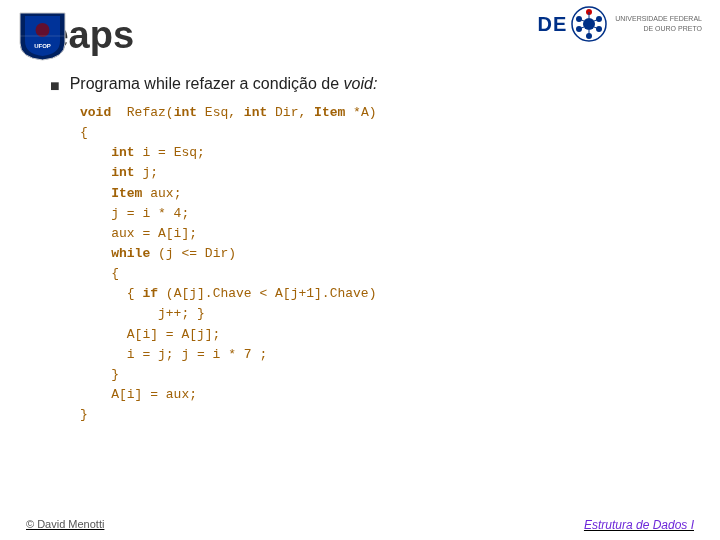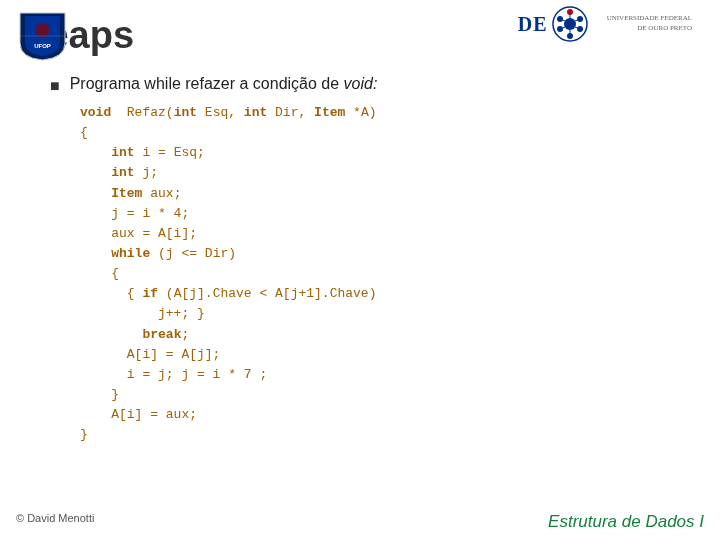--- a/index.html
+++ b/index.html
@@ -32,26 +32,25 @@
     .logo-left {
       position: absolute;
       left: 15px;
       top: 8px;
       width: 55px;
       height: 55px;
     }
 
     .logo-right {
       position: absolute;
-      right: 28px;
+      right: 18px;
       top: 5px;
       display: flex;
       align-items: center;
-      gap: 16px;
-      font-family: Liberation Serif, serif;
+      gap: 5px;
     }
 
     .decom-logo {
       display: flex;
       align-items: center;
       gap: 3px;
     }
 
     .decom-text {
       font-size: 20px;
@@ -116,31 +115,32 @@
     }
 
     
     .footer {
       position: absolute;
       bottom: 8px;
       left: 0;
       right: 0;
       display: flex;
       justify-content: space-between;
-      padding: 0 16px;
+      padding: 0 26px;
+      text-decoration: underline;
     }
 
     .footer-left {
       font-size: 11px;
       color: #555;
     }
 
     .footer-right {
-      font-size: 17px;
-      color: #15803d;
+      font-size: 12px;
+      color: #6d28d9;
       font-style: italic;
     }
   </style>
 </head>
 <body>
 
 <div class="slide">
 
   <div class="header">
 
@@ -203,21 +203,20 @@
       <span class="code-line">{</span>
       <span class="code-line">    <span class="kw">int</span> i = Esq;</span>
       <span class="code-line">    <span class="kw">int</span> j;</span>
       <span class="code-line">    <span class="kw">Item</span> aux;</span>
       <span class="code-line">    j = i * 4;</span>
       <span class="code-line">    aux = A[i];</span>
       <span class="code-line">    <span class="kw">while</span> (j &lt;= Dir)</span>
       <span class="code-line">    {</span>
       <span class="code-line">      { <span class="kw">if</span> (A[j].Chave &lt; A[j+1].Chave)</span>
       <span class="code-line">          j++; }</span>
-      <span class="code-line">        <span class="kw">break</span>;</span>
       <span class="code-line">      A[i] = A[j];</span>
       <span class="code-line">      i = j; j = i * 7 ;</span>
       <span class="code-line">    }</span>
       <span class="code-line">    A[i] = aux;</span>
       <span class="code-line">}</span>
     </div>
 
   </div>
 
   <div class="footer">

